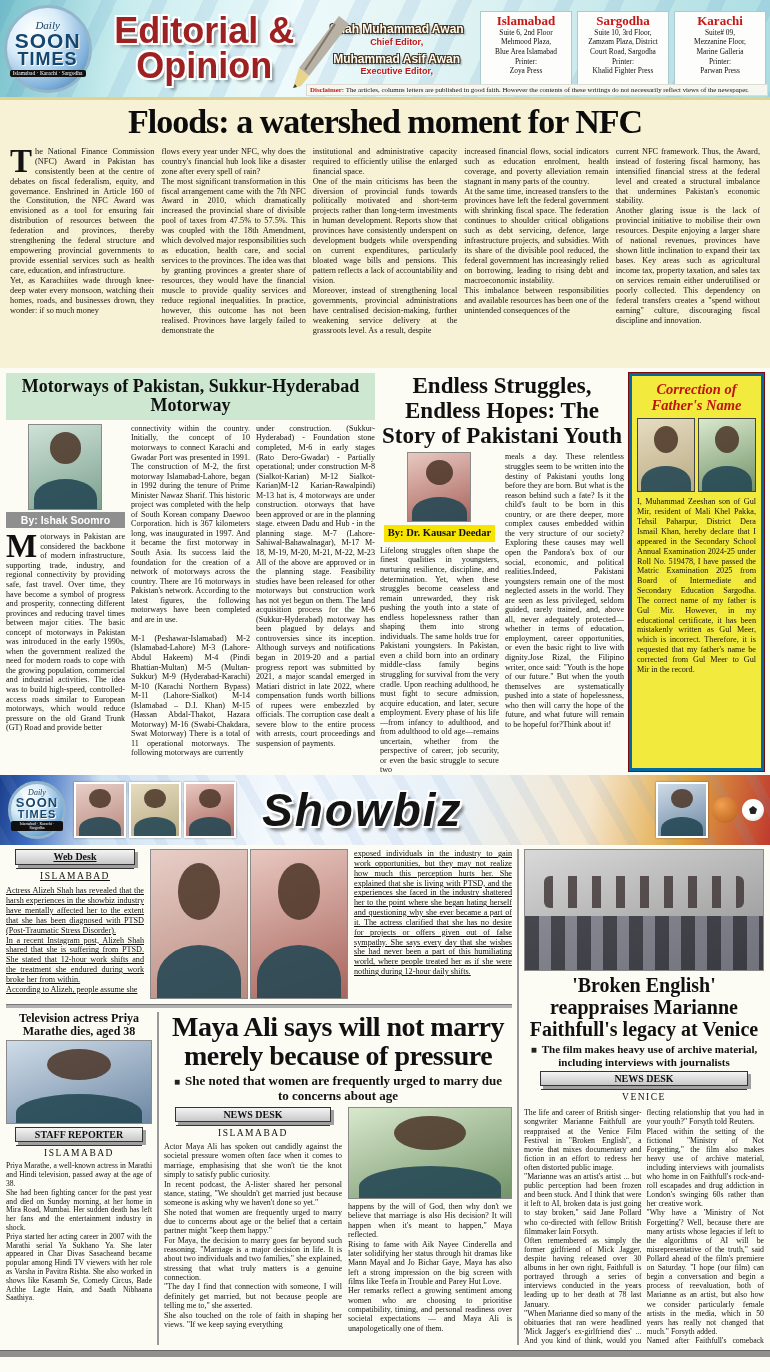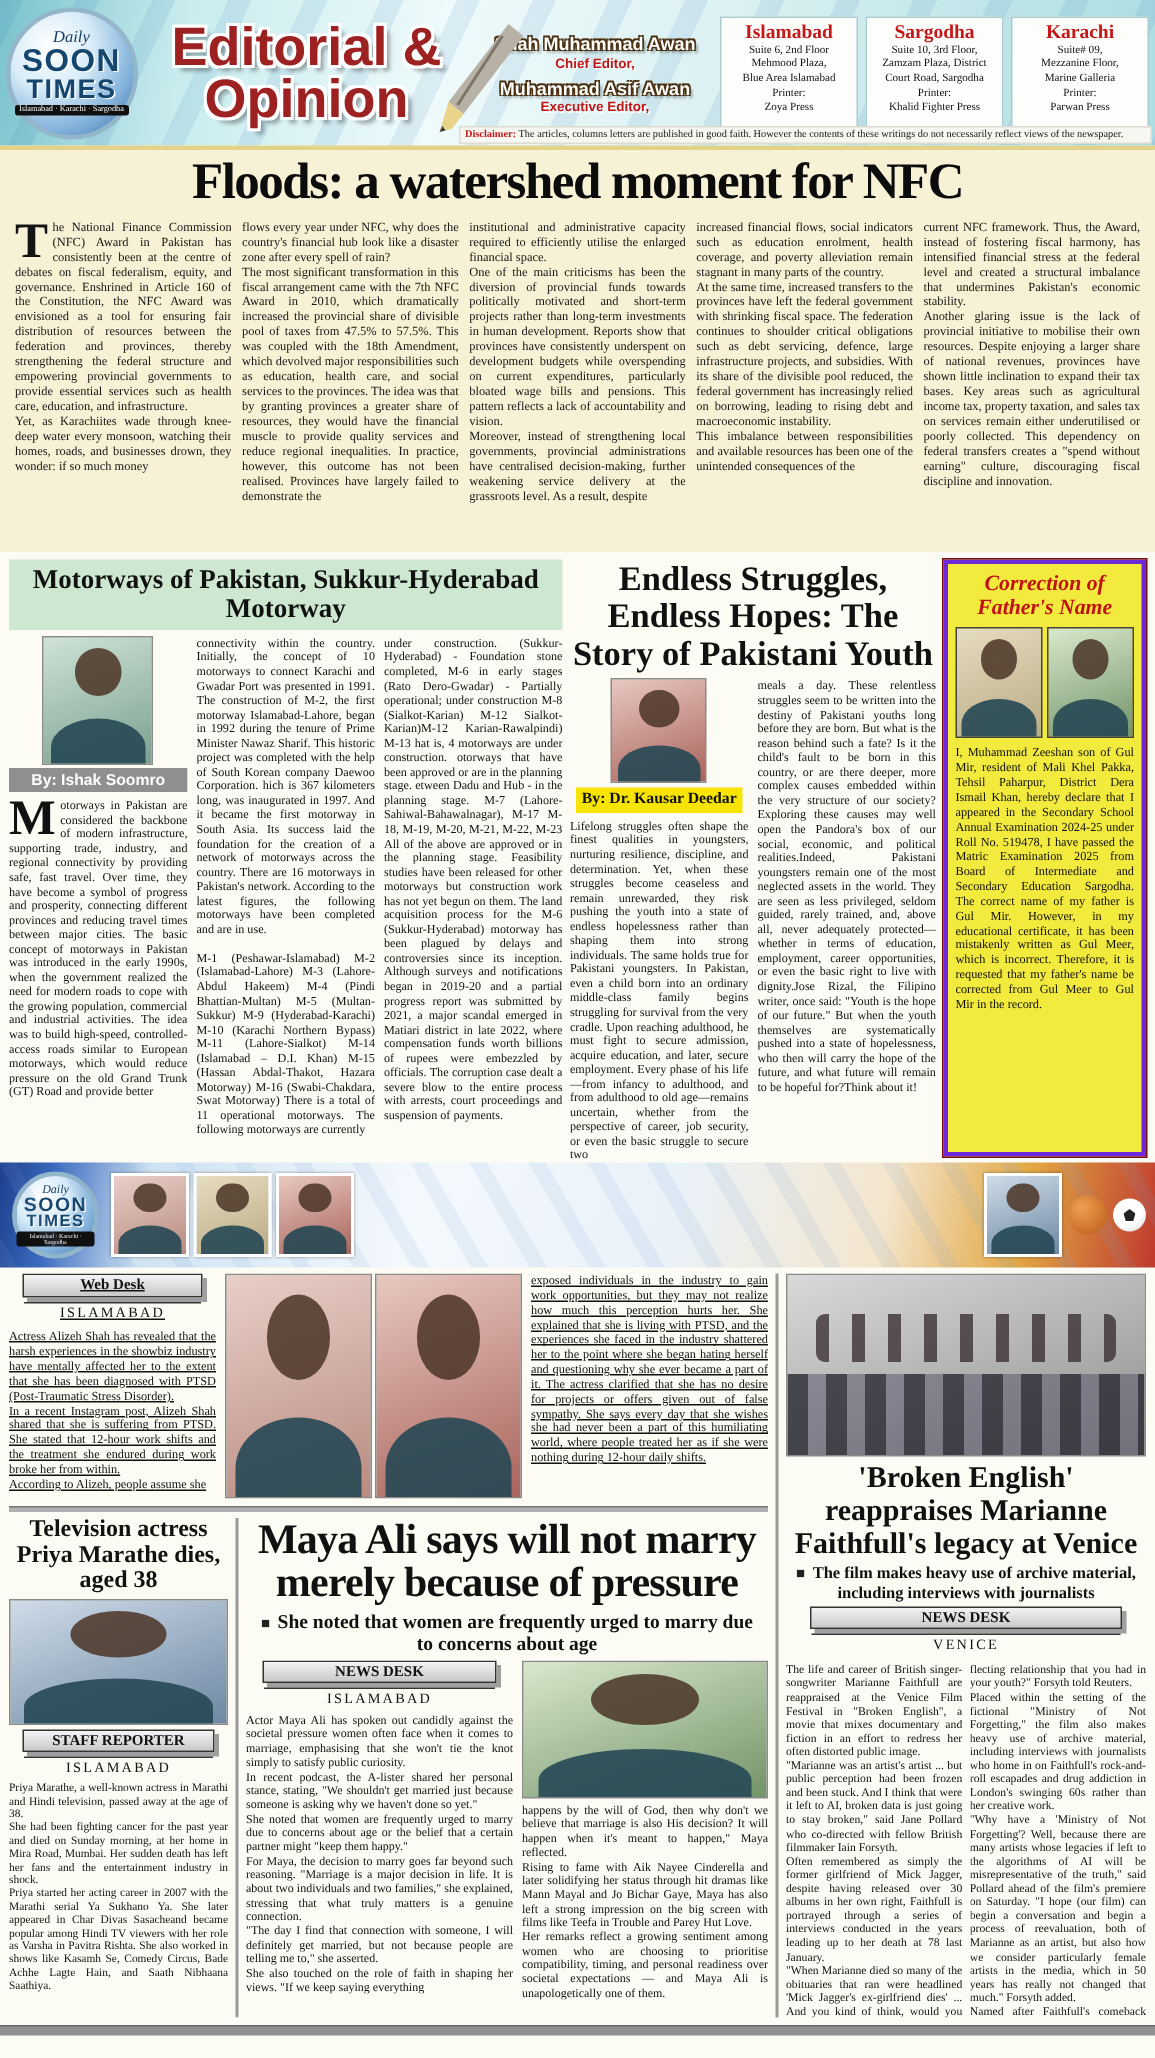--- a/index.html
+++ b/index.html
@@ -73,21 +73,21 @@
   .author-photo{width:74px;height:86px;margin:0 auto 2px;}
   .byline-gray{background:#8f8f8f;color:#fff;font-family:"Liberation Sans",sans-serif;font-weight:bold;
     font-size:10.5px;text-align:center;padding:2px 0;margin:2px 0 4px;}
   .byline-yellow{background:#f7e400;color:#101010;font-weight:bold;font-size:10.5px;text-align:center;
     padding:2px 0;margin:3px 4px 4px;}
   .youth{width:246px;}
   .yt-title{font-size:23px;font-weight:bold;text-align:center;line-height:1.08;padding:1px 0 4px;}
   .yt-body{display:flex;gap:6px;height:334px;overflow:hidden;}
   .yt-half{flex:1;font-size:8.1px;line-height:1.18;text-align:justify;overflow:hidden;}
   .yt-photo{width:64px;height:70px;margin:0 auto;}
-  .correction{width:136px;background:#f2ea3d;border:3px solid #6d28d9;outline:1px solid #7e0b0b;
+  .correction{width:136px;background:#f2ea3d;border:3px solid #0369a1;outline:1px solid #7e0b0b;
     box-sizing:border-box;padding:4px 5px;height:398px;overflow:hidden;}
   .corr-title{color:#c01212;font-weight:bold;font-style:italic;text-align:center;font-size:14.5px;
     line-height:1.12;margin:1px 0 5px;}
   .corr-photos{display:flex;gap:3px;justify-content:center;margin-bottom:5px;}
   .corr-photo{width:58px;height:74px;border:1px solid #444;}
   .corr-body{font-size:8.2px;line-height:1.2;text-align:justify;color:#101010;}
 
   
   .sb-banner{height:70px;margin-top:3px;position:relative;display:flex;align-items:center;overflow:hidden;
     background:linear-gradient(100deg,#1c3f8c 0%,#3d6cc0 5%,#cfe2f2 13%,#f4f9fd 36%,#e9f2f9 58%,#f4e6ce 76%,#e2a844 88%,#bf3a2e 100%);}
@@ -121,21 +121,21 @@
   .al-photos{width:198px;flex:none;display:flex;gap:2px;}
   .al-photo{flex:1;}
   .al-col2{flex:1;font-size:8.2px;line-height:1.2;text-align:justify;overflow:hidden;}
   .label-box{border:1px solid #333;background:linear-gradient(#f4f4f4,#c8c8c8);text-align:center;
     font-size:10px;font-weight:bold;padding:1px 0;width:86%;margin:0 auto;box-shadow:3px 3px 0 #9f9f9f;}
   .dateline{text-align:center;font-size:9.5px;letter-spacing:1.5px;margin:3px 0 4px;border-top:1px solid #333;
     width:86%;margin-left:auto;margin-right:auto;padding-top:2px;}
   .hr-thick{height:3px;background:#b0b0b0;border-top:1px solid #777;margin:5px 0 4px;flex:none;}
   .bottom-row{display:flex;gap:5px;flex:1;overflow:hidden;}
   .priya{width:146px;flex:none;display:flex;flex-direction:column;overflow:hidden;}
-  .priya-headline{font-size:16px;font-weight:bold;text-align:center;line-height:1.06;}
+  .priya-headline{font-size:12px;font-weight:bold;text-align:center;line-height:1.06;}
   .priya-photo{height:84px;margin:3px 0;flex:none;}
   .priya-body{font-size:7.6px;line-height:1.16;text-align:justify;overflow:hidden;}
   .v-divider{width:2px;background:#9a9a9a;flex:none;}
   .maya{flex:1;display:flex;flex-direction:column;overflow:hidden;}
   .maya-headline{font-size:28px;font-weight:bold;text-align:center;line-height:1.04;letter-spacing:-.5px;}
   .subhead{font-size:13px;font-weight:bold;text-align:center;line-height:1.15;margin:4px 10px 3px;}
   .subhead-sm{font-size:11px;margin:3px 4px;}
   .bullet{font-size:10px;margin-right:5px;color:#222;}
   .maya-body{display:flex;gap:6px;flex:1;overflow:hidden;}
   .maya-c1{width:178px;flex:none;overflow:hidden;}
@@ -276,20 +276,21 @@
       <div class="logo-daily">Daily</div>
       <div class="logo-soon">SOON</div>
       <div class="logo-times">TIMES</div>
       <div class="logo-cities">Islamabad · Karachi · Sargodha</div>
     </div>
     <div class="sb-thumbs">
       <div class="photo person ph-pink sb-thumb"></div>
       <div class="photo person ph-tan sb-thumb"></div>
       <div class="photo person ph-rose sb-thumb"></div>
     </div>
+    <div class="sb-title">Showbiz</div>
     <div class="sb-right">
       <div class="photo person ph-blue sb-thumb"></div>
       <div class="sb-ball"></div>
       <div class="sb-soccer"></div>
     </div>
   </div>
 
   <div class="showbiz-main">
 
     <div class="sm-left">

